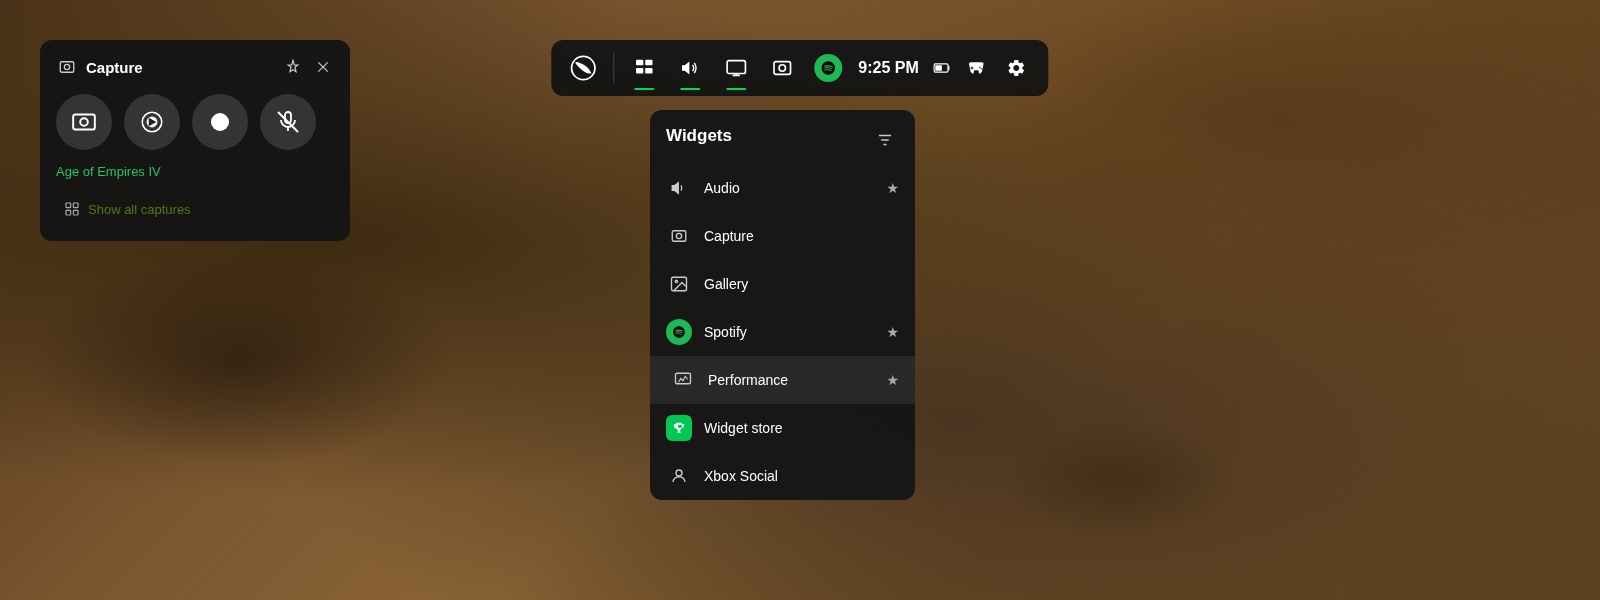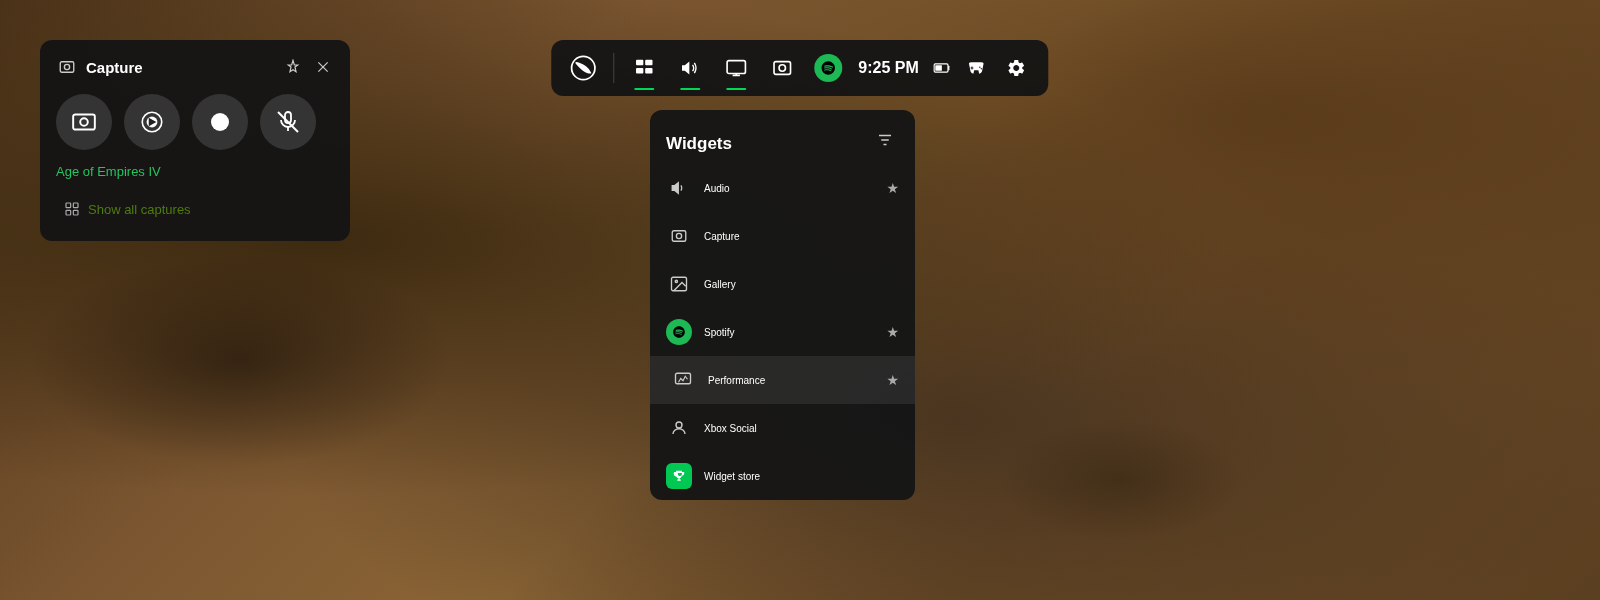--- a/index.html
+++ b/index.html
@@ -226,21 +226,21 @@
       width: 265px;
       background: rgba(22,22,22,0.97);
       border-radius: 12px;
       padding: 0;
       z-index: 100;
       overflow: hidden;
     }
 
     .widgets-header {
       display: flex;
-      align-items: flex-end;
+      align-items: flex-start;
       justify-content: space-between;
       padding: 16px 16px 10px 16px;
     }
 
     .widgets-title {
       color: #fff;
       font-size: 17px;
       font-weight: 600;
     }
 
@@ -293,21 +293,21 @@
       height: 26px;
       background: #00c853;
       border-radius: 6px;
       font-size: 13px;
       color: #fff;
     }
 
     .widget-label {
       flex: 1;
       color: #fff;
-      font-size: 10px;
+      font-size: 14px;
     }
 
     .widget-star {
       color: #aaa;
       font-size: 14px;
       cursor: pointer;
     }
   </style>
 </head>
 <body>
@@ -523,30 +523,30 @@
       <svg width="18" height="18" viewBox="0 0 24 24" fill="none" stroke="#ccc" stroke-width="1.8">
         <rect x="2" y="3" width="20" height="14" rx="2"></rect>
         <polyline points="6,15 9,10 12,13 15,7 18,11" stroke="#ccc" stroke-width="1.5" fill="none"></polyline>
       </svg>
     </div>
     <span class="widget-label">Performance</span>
     <span class="widget-star">★</span>
   </div>
 
   <div class="widget-item">
+    <div class="widget-icon store-icon">
+      <svg width="14" height="14" viewBox="0 0 24 24" fill="white">
+        <path d="M19 5h-2V3H7v2H5c-1.1 0-2 .9-2 2v1c0 2.55 1.92 4.63 4.39 4.94A5.01 5.01 0 0011 15.9V18H9v2h6v-2h-2v-2.1c1.72-.45 3.1-1.7 3.61-3.96C19.08 11.63 21 9.55 21 7V6c0-1.1-.9-1-2-1zm-2 3.5c0 1.93-1.57 3.5-3.5 3.5S10 10.43 10 8.5V7h7v1.5z"></path>
+      </svg>
+    </div>
+    <span class="widget-label">Widget store</span>
+  </div>
+
+  <div class="widget-item">
     <div class="widget-icon">
       <svg width="18" height="18" viewBox="0 0 24 24" fill="none" stroke="#ccc" stroke-width="1.8">
         <circle cx="12" cy="8" r="4"></circle>
         <path d="M4 20c0-4 3.6-7 8-7s8 3 8 7"></path>
       </svg>
     </div>
     <span class="widget-label">Xbox Social</span>
   </div>
-
-  <div class="widget-item">
-    <div class="widget-icon store-icon">
-      <svg width="14" height="14" viewBox="0 0 24 24" fill="white">
-        <path d="M19 5h-2V3H7v2H5c-1.1 0-2 .9-2 2v1c0 2.55 1.92 4.63 4.39 4.94A5.01 5.01 0 0011 15.9V18H9v2h6v-2h-2v-2.1c1.72-.45 3.1-1.7 3.61-3.96C19.08 11.63 21 9.55 21 7V6c0-1.1-.9-1-2-1zm-2 3.5c0 1.93-1.57 3.5-3.5 3.5S10 10.43 10 8.5V7h7v1.5z"></path>
-      </svg>
-    </div>
-    <span class="widget-label">Widget store</span>
-  </div>
 </div>
 
 </body></html>

